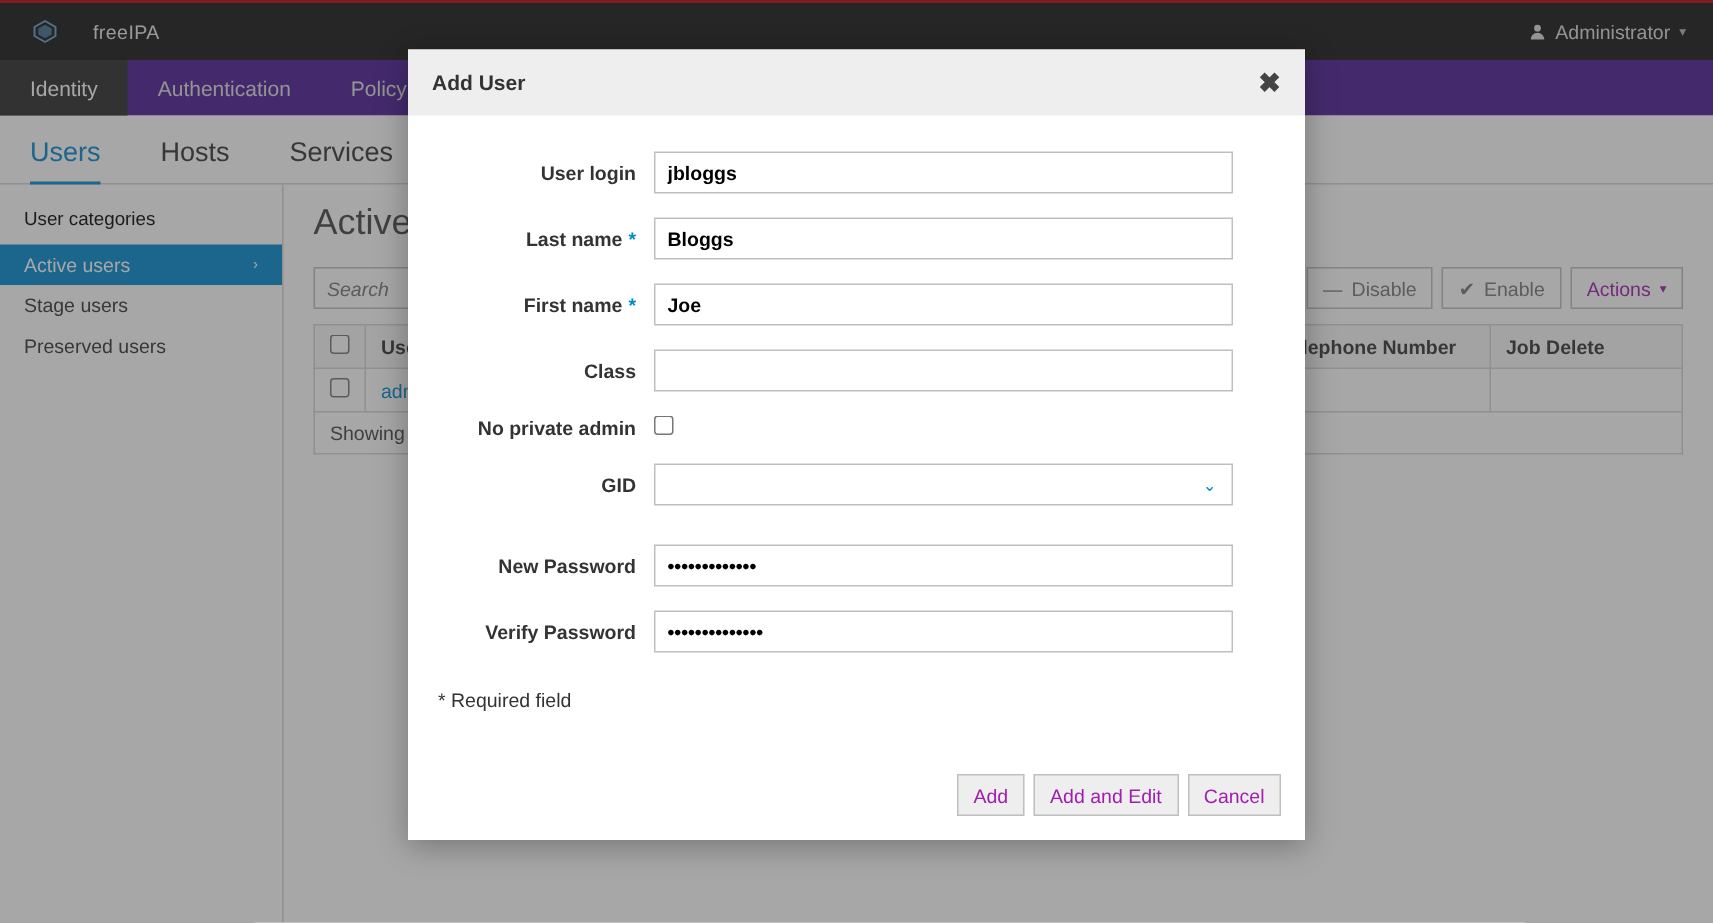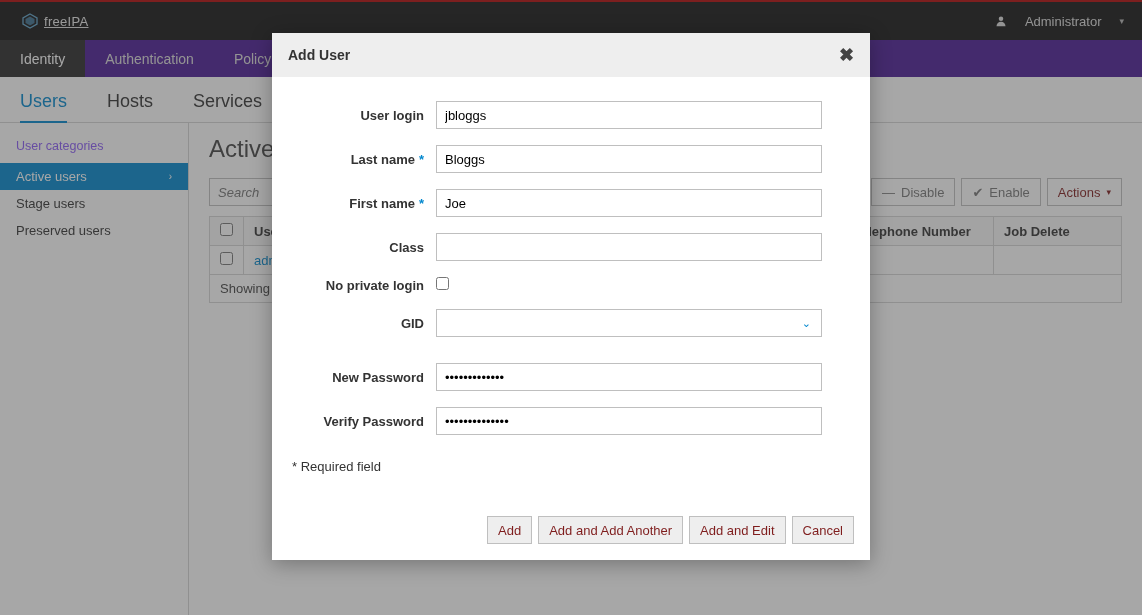--- a/index.html
+++ b/index.html
@@ -1,66 +1,66 @@
 <!DOCTYPE html>
 <html><head>
 <meta charset="utf-8">
 <style>
   * { box-sizing: border-box; margin: 0; padding: 0; }
   html, body { width: 1142px; height: 615px; font-family: "Helvetica Neue", Helvetica, Arial, sans-serif; font-size: 13px; color: #333; background: #fff; overflow: hidden; }
   
   .redbar { height: 2px; background: #b30808; }
   
   .topbar { height: 38px; background: #151515; color: #dcdcdc; display: flex; align-items: center; padding: 0 18px 0 22px; justify-content: space-between; font-size: 13px;}
-  .brand { display: flex; align-items: center; gap: 6px; text-decoration: underline; }
+  .brand { display: flex; align-items: center; gap: 24px; }
   .brand-logo { width: 16px; height: 16px; }
   .brand-name { color: #e7e7e7; font-weight: 400; letter-spacing: .3px;}
-  .userarea { display: flex; align-items: center; gap: 18px; cursor: pointer;}
+  .userarea { display: flex; align-items: center; gap: 6px; cursor: pointer;}
   .userarea .caret { font-size: 9px; opacity: .8;}
   
   .pnav { height: 37px; background: #4c1d95; display: flex; align-items: stretch; }
   .pnav a { color: #dcdcdc; text-decoration: none; padding: 0 20px; display: flex; align-items: center; font-size: 14px; cursor:pointer;}
   .pnav a.active { background: #2b2b2b; color: #fff;}
   
   .snav { height: 46px; background: #fff; border-bottom: 1px solid #d6d6d6; display: flex; align-items: stretch; padding-left: 0;}
   .snav a { color: #333; text-decoration:none; padding: 14px 20px 0 20px; font-size: 18px; position: relative; cursor:pointer;}
   .snav a.active { color: #0388ce; }
   .snav a.active::after { content:""; position:absolute; left:20px; right:20px; bottom:-1px; height:2px; background:#0388ce;}
   
   .body { display: flex; height: calc(615px - 2px - 38px - 37px - 46px); }
   .sidebar { width: 189px; border-right: 1px solid #d6d6d6; padding-top: 10px; font-size: 13px;}
-  .sidebar .cat { padding: 6px 16px 10px 16px; color: #8b5cf6; font-size: 12.5px; }
+  .sidebar .cat { padding: 6px 16px 10px 16px; color: #000000; font-size: 12.5px; }
   .sidebar .item { padding: 6px 16px; cursor:pointer; display:flex; justify-content:space-between; align-items:center;}
   .sidebar .item.active { background: #0288ce; color: #fff; }
   .sidebar .item.active .chev { color:#fff; }
   .chev { font-size: 10px; color:#fff; }
   .main { flex: 1; padding: 12px 20px 0 20px; }
   .main h2 { font-size: 24px; font-weight: 400; color:#444; margin-bottom: 15px;}
   .toolbar { display:flex; gap:6px; margin-bottom:10px;}
   .search { flex:0 0 240px; height:28px; border:1px solid #bfbfbf; padding:0 8px; font-size:13px; color:#888; font-style:italic;}
   .spacer { flex:1; }
-  .btn { height:28px; border:1px solid #bfbfbf; background:#fff; padding:0 10px; font-size:13px; display:inline-flex; align-items:center; gap:6px; cursor:pointer; color:#7f1d1d;}
+  .btn { height:28px; border:1px solid #bfbfbf; background:#fff; padding:0 10px; font-size:13px; display:inline-flex; align-items:center; gap:6px; cursor:pointer; color:#a21caf;}
   .btn.grey { color:#777; }
   table.grid { width:100%; border-collapse: collapse; font-size:13px;}
   table.grid th, table.grid td { border:1px solid #d6d6d6; padding: 6px 10px; text-align:left; font-weight:600; color:#333;}
   table.grid th { background:#f7f7f7; font-weight:600;}
   table.grid td { font-weight:400;}
   table.grid td.link { color:#0388ce; }
   .footer-row { border:1px solid #d6d6d6; border-top:none; padding:6px 10px; font-size:13px; color:#444;}
   
   .overlay { position:absolute; inset:0; background:rgba(60,60,60,0.45); }
   .modal { position:absolute; left:272px; top:33px; width:598px; background:#fff; box-shadow:0 4px 20px rgba(0,0,0,.3);}
   .modal .mhead { background:#eeeeee; height:44px; display:flex; align-items:center; justify-content:space-between; padding:0 16px; font-weight:600; font-size:14px;}
   .modal .mhead .close { cursor:pointer; font-size:18px; color:#444;}
   .modal .mbody { padding: 24px 16px 10px 16px; }
   .frow { display:flex; align-items:center; margin-bottom:16px;}
   .frow.extra { margin-top: 26px; }
   .frow label.flabel { width: 148px; text-align:right; padding-right:12px; font-weight:600; font-size:13px; color:#333;}
   .req { color:#0388ce; font-weight:700; padding-left:4px;}
-  .frow input[type=text], .frow input[type=password] { width: 386px; height:28px; border:1px solid #bfbfbf; padding:0 8px; font-size:13px;}
+  .frow input[type=text], .frow input[type=password] { width: 386px; height:28px; border:1px solid #bfbfbf; padding:0 8px; font-size:13px;font-weight:bold;}
   .frow .checkbox-cell { width:386px; text-align:left;}
   .frow .select { width:386px; height:28px; border:1px solid #bfbfbf; display:flex; align-items:center; justify-content:flex-end; padding:0 10px; cursor:pointer;}
   .frow .select .dd { color:#0388ce; font-size:11px;}
   .reqnote { font-size:13px; padding: 8px 0 8px 4px; color:#333;}
   .mfoot { padding: 24px 16px 16px 16px; display:flex; justify-content:flex-end; gap:6px;}
   .mfoot .btn { background:#eeeeee; }
 </style>
 </head>
 <body>
 
@@ -181,38 +181,37 @@
     </div>
     <div class="frow">
       <label class="flabel"><span>First name</span><span class="req">*</span></label>
       <input type="text" value="Joe" style="">
     </div>
     <div class="frow">
       <label class="flabel">Class</label>
       <input type="text" value="" style="">
     </div>
     <div class="frow">
-      <label class="flabel">No private login</label>
+      <label class="flabel">No private admin</label>
       <div class="checkbox-cell"><input type="checkbox" style=""></div>
     </div>
     <div class="frow">
       <label class="flabel">GID</label>
       <div class="select">
           <span class="dd">⌄</span>
         </div>
     </div>
     <div class="frow extra">
       <label class="flabel">New Password</label>
       <input type="password" value="•••••••••••••" style="">
     </div>
     <div class="frow">
       <label class="flabel">Verify Password</label>
       <input type="password" value="••••••••••••••" style="">
     </div>
     <div class="reqnote">* Required field</div>
   </div>
   <div class="mfoot">
     <button class="btn">Add</button>
-    <button class="btn">Add and Add Another</button>
     <button class="btn">Add and Edit</button>
     <button class="btn">Cancel</button>
   </div>
 </div>
 
 </body></html>

